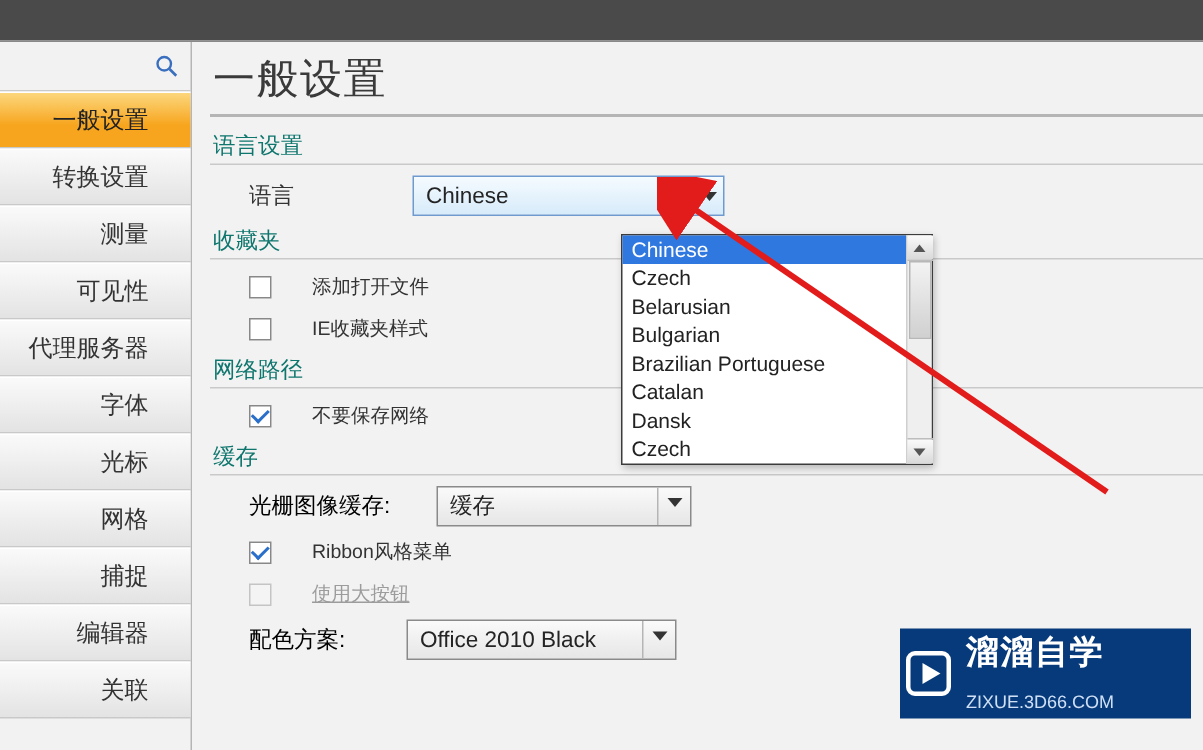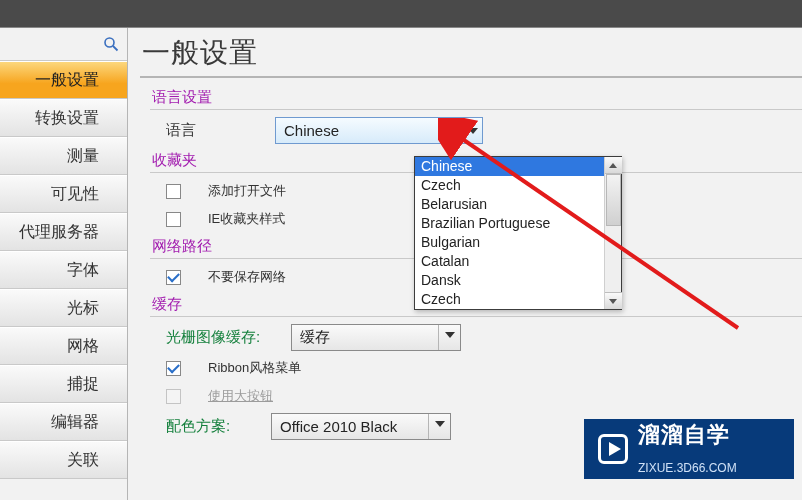--- a/index.html
+++ b/index.html
@@ -76,42 +76,41 @@
   color: #3a3a3a;
   font-weight: 400;
   padding: 6px 0 4px 2px;
   border-bottom: 2px solid #b5b5b5;
   margin-bottom: 6px;
   letter-spacing: 1px;
   font-family: "Microsoft YaHei", sans-serif;
 }
 .section-header {
   font-size: 15px;
-  color: #a21caf;
+  color: #0f766e;
   padding: 4px 0 2px 2px;
   border-bottom: 1px solid #c9c9c9;
   margin-bottom: 4px;
-  margin-left: 10px;
 }
 .row {
   display: flex;
   align-items: center;
   padding: 3px 0 3px 26px;
   min-height: 28px;
   gap: 21px;
 }
 .row .label {
   width: 88px;
   font-size: 15px;
   color: #333;
 }
 .row .label-wide {
   width: 104px;
   font-size: 15px;
-  color: #15803d;
+  color: #000000;
 }
 .checkbox {
   width: 15px;
   height: 15px;
   border: 1px solid #888;
   background: #fff;
   margin-right: 6px;
   display: inline-flex;
   align-items: center;
   justify-content: center;
@@ -227,26 +226,26 @@
   left: 310px;
   top: 90px;
   z-index: 40;
   pointer-events: none;
 }
 
 .badge {
   position: absolute;
   right: 8px;
   bottom: 24px;
-  width: 210px;
+  width: 194px;
   height: 60px;
   background: #073a7a;
   display: flex;
   align-items: center;
-  padding-left: 14px;
+  padding-left: 4px;
   gap: 10px;
   z-index: 30;
 }
 .badge .play {
   width: 30px; height: 30px;
   border: 3px solid #fff;
   border-radius: 6px;
   display: flex; align-items: center; justify-content: center;
 }
 .badge .play::after {
@@ -370,22 +369,22 @@
             </span>
         </div>
       </div>
 
       <div class="dropdown-list">
         <div class="dropdown-inner">
           <div class="dropdown-items">
             <div class="dropdown-item selected">Chinese</div>
             <div class="dropdown-item">Czech</div>
             <div class="dropdown-item">Belarusian</div>
+            <div class="dropdown-item">Bulgarian</div>
             <div class="dropdown-item">Brazilian Portuguese</div>
-            <div class="dropdown-item">Bulgarian</div>
             <div class="dropdown-item">Catalan</div>
             <div class="dropdown-item">Dansk</div>
             <div class="dropdown-item">Czech</div>
           </div>
           <div class="dropdown-sb">
             <div class="sb-btn">
                 <div class="sb-tri-up"></div>
               </div>
             <div class="sb-thumb"></div>
             <div class="sb-btn down">

